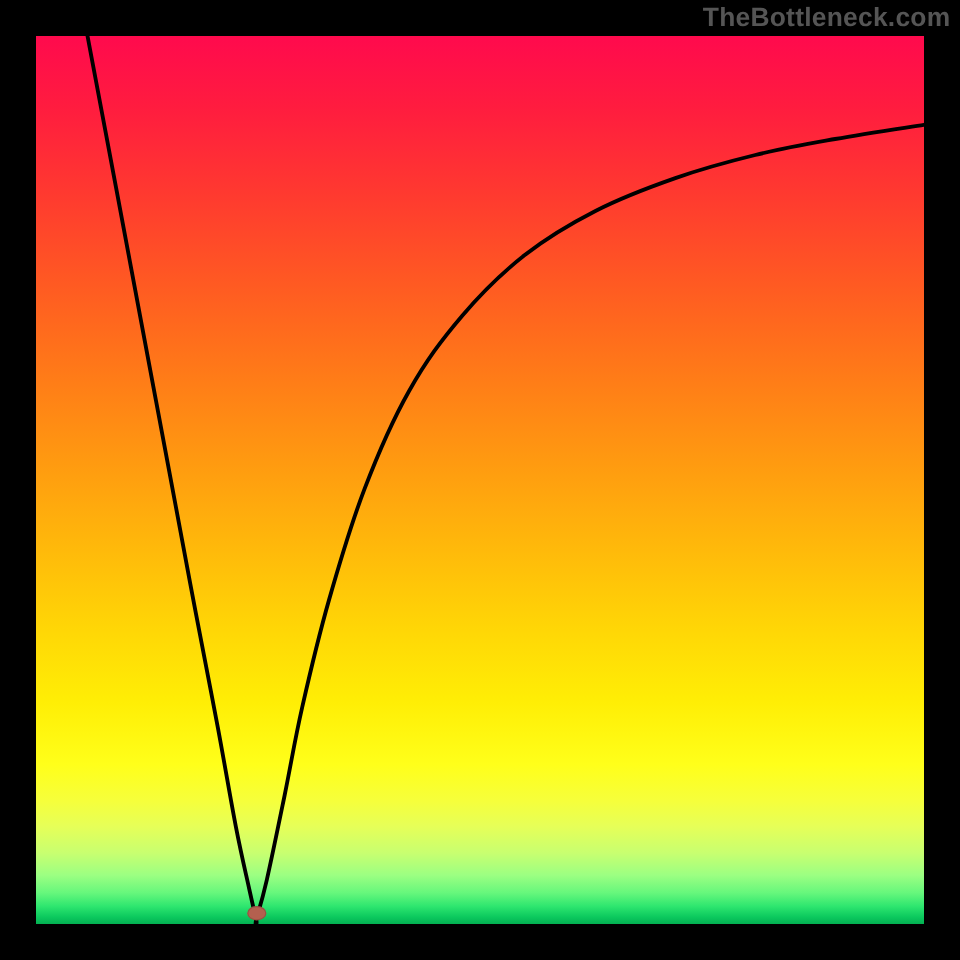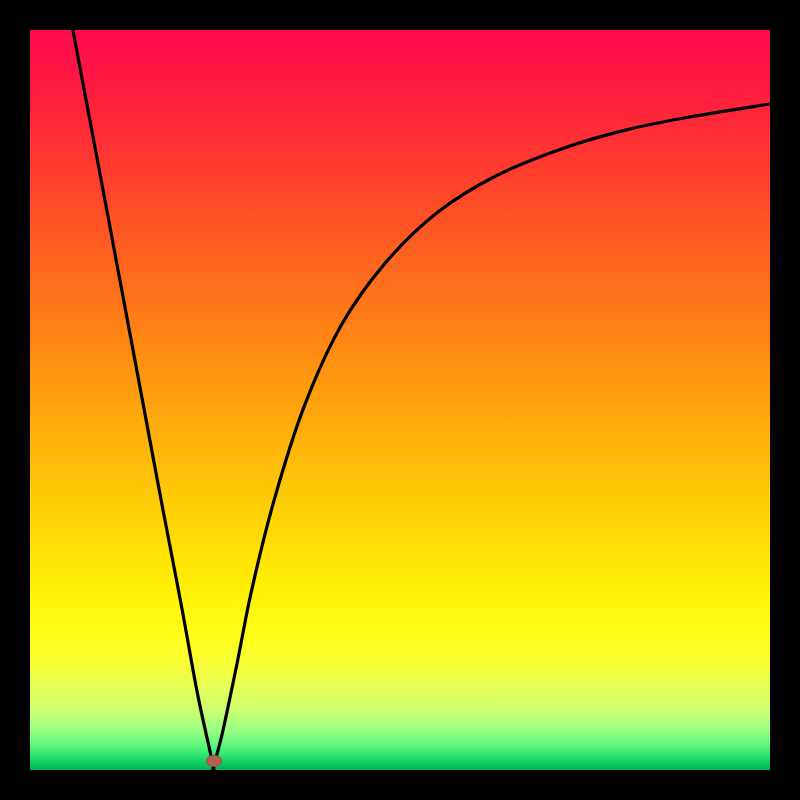--- a/index.html
+++ b/index.html
@@ -75,20 +75,21 @@
     box-shadow: 0 0 0 1px rgba(0,0,0,0.15) inset;
     transform: translate(-50%, -50%);
     z-index: 4;
   }
 </style>
 </head>
 <body>
 
 <div class="frame">
 
+  <div class="watermark">TheBottleneck.com</div>
 
   <div class="plot-area">
     <div class="gradient-bg"></div>
 
     <svg class="curve" viewBox="0 0 740 740" preserveAspectRatio="none">
       <path d="M 42.92 0.00 C 47.18 22.64, 58.34 81.84, 66.60 125.80 C 74.86 169.76, 80.81 201.58, 88.80 244.20 C 96.79 286.82, 103.01 319.98, 111.00 362.60 C 118.99 405.22, 125.87 442.37, 133.20 481.00 C 140.53 519.63, 145.71 545.23, 151.70 577.20 C 157.69 609.17, 161.84 634.62, 166.50 658.60 C 171.16 682.58, 174.54 696.41, 177.60 710.40 C 180.66 724.39, 182.45 731.64, 183.52 736.30 C 184.59 740.96, 181.92 742.29, 183.52 736.30 C 185.12 730.31, 188.14 721.65, 192.40 703.00 C 196.66 684.35, 201.87 658.67, 207.20 632.70 C 212.53 606.73, 215.34 588.00, 222.00 558.70 C 228.66 529.40, 234.88 502.53, 244.20 469.90 C 253.52 437.27, 261.81 408.70, 273.80 377.40 C 285.79 346.10, 296.15 321.97, 310.80 296.00 C 325.45 270.03, 337.88 253.48, 355.20 233.10 C 372.52 212.72, 387.02 198.50, 407.00 182.78 C 426.98 167.06, 443.56 157.37, 466.20 145.78 C 488.84 134.19, 508.82 126.79, 532.80 118.40 C 556.78 110.01, 575.42 105.02, 599.40 99.16 C 623.38 93.30, 640.69 90.37, 666.00 85.84 C 691.31 81.31, 726.68 76.13, 740.00 74.00" fill="none" stroke="#000" stroke-width="3.2" stroke-linecap="round" stroke-linejoin="round"></path>
     </svg>
 
     <div class="marker" style="left: 183.52px; top: 731.12px; background: rgb(180, 96, 79);"></div>
   </div>

